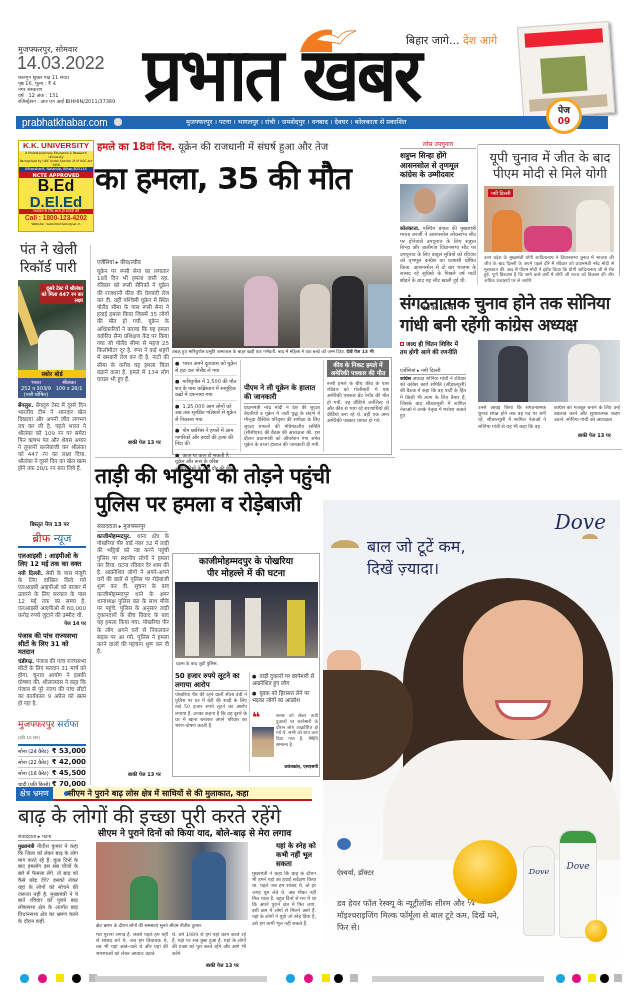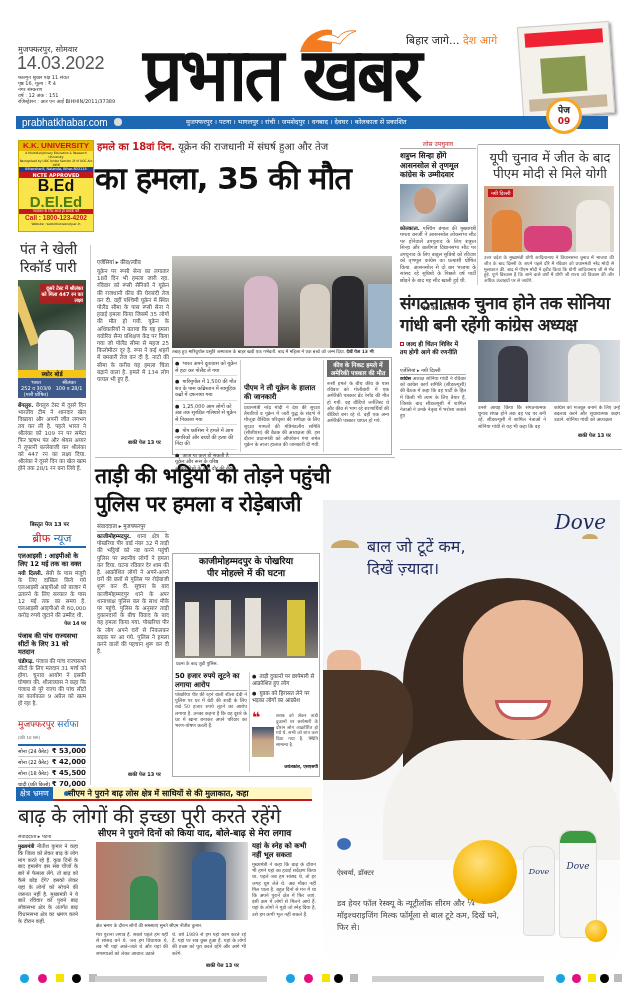--- a/index.html
+++ b/index.html
@@ -62,27 +62,27 @@
       <span>रांची</span> ।
       <span>जमशेदपुर</span> ।
       <span>धनबाद</span> ।
       <span>देवघर</span> ।
       <span>कोलकाता से प्रकाशित</span>
     </div>
   </div>
 </div>
 
 <div class="abs" style="left:18px;top:140px;width:76px;height:92px;background:#f9e44a;border:1px solid #c9a800;text-align:center;overflow:hidden;">
-  <div style="background:#eab308;color:#c4161c;font-weight:bold;font-size:8px;line-height:10px;font-family:'Liberation Sans',sans-serif;">K.K. UNIVERSITY</div>
+  <div style="background:#ffffff;color:#c4161c;font-weight:bold;font-size:8px;line-height:10px;font-family:'Liberation Sans',sans-serif;">K.K. UNIVERSITY</div>
   <div style="font-size:3px;line-height:4px;">A Multidisciplinary Education &amp; Research University</div>
   <div style="font-size:3px;line-height:4px;">Recognised by UGC Under Section 2f of UGC Act 1956</div>
   <div style="background:#2a3a8c;color:#fff;font-size:3.5px;line-height:5px;">Biharsharif, Nalanda, Bihar-803115</div>
   <div style="background:#c4161c;color:#fff;font-size:5px;line-height:6px;font-weight:bold;">NCTE APPROVED</div>
   <div style="font-size:16px;font-weight:bold;line-height:16px;font-family:'Liberation Sans',sans-serif;color:#111;">B.Ed</div>
-  <div style="font-size:15px;font-weight:bold;line-height:15px;font-family:'Liberation Sans',sans-serif;color:#4d7c0f;">D.El.Ed</div>
+  <div style="font-size:15px;font-weight:bold;line-height:15px;font-family:'Liberation Sans',sans-serif;color:#0c4a6e;">D.El.Ed</div>
   <div style="background:#c4161c;color:#fff;font-size:3.5px;line-height:5px;">नामांकन के लिए आज ही सम्पर्क करें</div>
   <div style="color:#c4161c;font-size:6.5px;font-weight:bold;line-height:8px;font-family:'Liberation Sans',sans-serif;">Call : 1800-123-4202</div>
   <div style="font-size:3px;line-height:4px;">Website : www.kkuniversity.ac.in</div>
 </div>
 
 <div class="abs" style="left:20px;top:240px;width:72px;font-size:14px;line-height:18px;color:#222;">पंत ने खेली रिकॉर्ड पारी</div>
 <div class="photo" style="left:18px;top:280px;width:68px;height:90px;background:linear-gradient(160deg,#4f6b4a 0%,#2e4032 40%,#9aa89a 100%);">
   <div style="position:absolute;left:2px;top:6px;width:10px;height:60px;background:#e8c66a;transform:rotate(-20deg);"></div>
   <div style="position:absolute;left:20px;top:50px;width:36px;height:40px;background:#f4f4f4;border-radius:12px 12px 0 0;"></div>
   <div style="position:absolute;right:2px;top:4px;width:44px;font-size:5px;line-height:6px;color:#fff;font-weight:bold;text-align:right;background:rgba(196,22,28,0.8);padding:1px;">दूसरे टेस्ट में श्रीलंका को मिला 447 रन का लक्ष्य</div>
@@ -284,21 +284,21 @@
 <div class="abs" style="left:98px;top:827px;font-size:9px;font-weight:bold;line-height:12px;white-space:nowrap;color:#111;">सीएम ने पुराने दिनों को किया याद, बोले-बाढ़ से मेरा लगाव</div>
 <div class="photo" style="left:96px;top:842px;width:152px;height:78px;background:linear-gradient(90deg,#b87a6a 0%,#9b8f7e 40%,#4a5566 70%,#dcdcdc 100%);">
   <div style="position:absolute;left:34px;top:34px;width:28px;height:44px;background:#3c8a52;border-radius:12px 12px 0 0;"></div>
   <div style="position:absolute;left:96px;top:10px;width:34px;height:68px;background:#3a5f8c;border-radius:12px 12px 0 0;"></div>
 </div>
 <div class="abs" style="left:96px;top:922px;font-size:4.5px;color:#333;">क्षेत्र भ्रमण के दौरान लोगों की समस्याएं सुनते सीएम नीतीश कुमार.</div>
 <div class="abs textblock" style="left:96px;top:932px;width:72px;height:38px;font-size:4.8px;line-height:6.2px;">मेरा पुराना लगाव है. सबसे पहले हम यहीं से सांसद बने थे. जब हम विधायक थे, तब भी यहां आते-जाते थे और यहां की समस्याओं को लेकर आवाज उठाते</div>
 <div class="abs textblock" style="left:172px;top:932px;width:74px;height:32px;font-size:4.8px;line-height:6.2px;">थे. वर्ष 1989 से हम यहां काम करते रहे हैं. यहां पर सब कुछ हुआ है. यहां के लोगों की इच्छा को पूरा करते रहेंगे और आगे भी करेंगे.</div>
 <div class="abs" style="left:206px;top:962px;font-size:5px;font-weight:bold;">बाकी पेज 13 पर</div>
 <div class="abs" style="left:252px;top:842px;width:64px;">
-  <div style="font-size:7px;font-weight:bold;line-height:9px;">यहां के स्नेह को कभी नहीं भूल सकता</div>
+  <div style="font-size:7px;font-weight:bold;line-height:9px;margin-left:24px;">यहां के स्नेह को कभी नहीं भूल सकता</div>
   <div class="textblock" style="font-size:4.8px;line-height:6.2px;height:100px;margin-top:2px;">मुख्यमंत्री ने कहा कि बाढ़ के दौरान भी हमने यहां का हवाई सर्वेक्षण किया था. पहले जब हम सांसद थे, तो हर जगह घूम लेते थे. अब मौका नहीं मिल पाता है. बहुत दिनों से मन में था कि अपने पुराने क्षेत्र में फिर जाएं. इसी क्रम में लोगों से मिलने आये हैं. यहां के लोगों ने मुझे जो स्नेह दिया है, उसे हम कभी भूल नहीं सकते हैं.</div>
 </div>
 
 <div class="abs" style="left:323px;top:500px;width:297px;height:470px;background:linear-gradient(180deg,#eef0f3 0%,#f7f7f8 60%,#ffffff 100%);overflow:hidden;">
   <div style="position:absolute;right:14px;top:10px;font-family:'DejaVu Serif',serif;font-style:italic;font-size:20px;color:#1f2a5c;">Dove</div>
   <div style="position:absolute;right:22px;top:34px;width:16px;height:5px;background:#c9a86a;border-radius:50% 50% 50% 50%/100% 100% 0 0;"></div>
   <div style="position:absolute;left:8px;top:40px;width:28px;height:8px;background:#c9a86a;border-radius:50% 50% 50% 50%/100% 100% 0 0;"></div>
   <div style="position:absolute;left:44px;top:36px;font-size:16px;line-height:22px;color:#1f2a5c;white-space:nowrap;">
     <div>बाल जो टूटें कम,</div>
     <div>दिखें ज़्यादा।</div>

